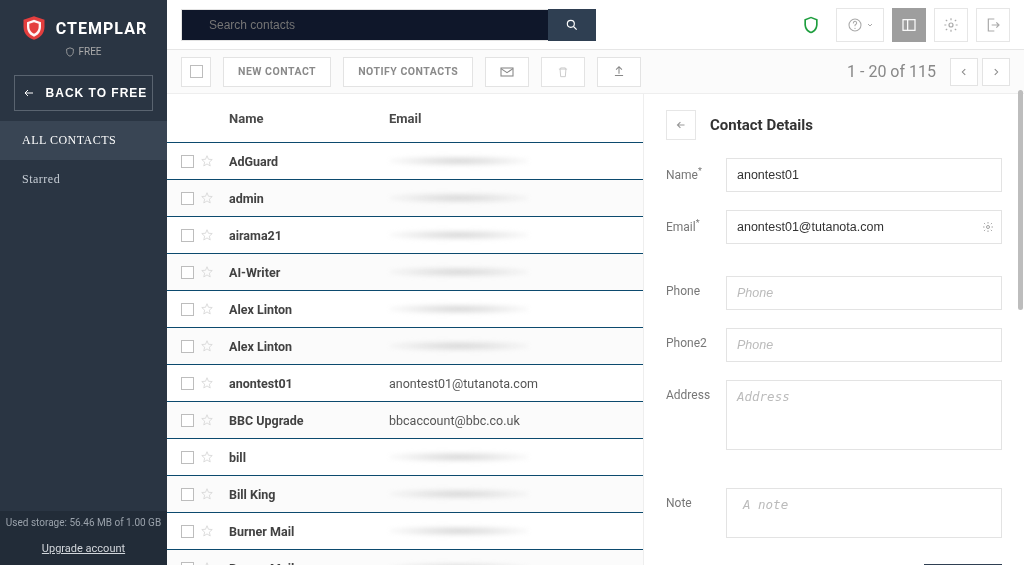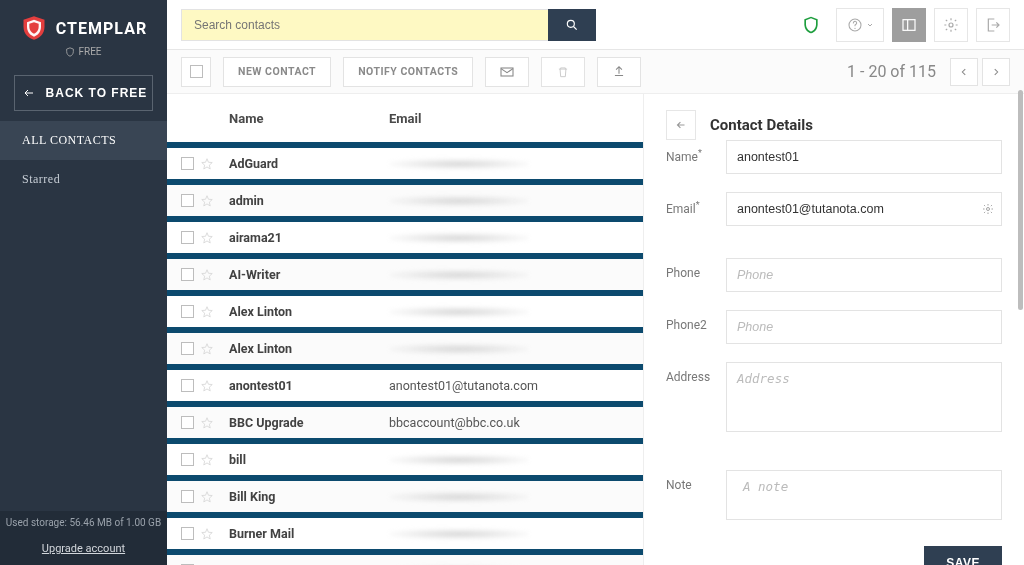--- a/index.html
+++ b/index.html
@@ -17,21 +17,21 @@
 .nav-item { padding: 12px 22px; font-size: 12px; letter-spacing: .5px; color: #c7ced6; cursor: pointer; font-family: Liberation Serif, serif; }
 .nav-item.active { background: #394554; color: #fff; }
 .sidebar-spacer { flex: 1; }
 .storage { font-size: 10px; color: #9aa2ab; text-align: center; padding: 6px 4px; background: #222c38;}
 .upgrade { font-size: 11px; color: #d2d6db; text-align: center; padding: 8px 8px 10px; text-decoration: underline; cursor: pointer; background: #222c38;}
 
 
 .main { flex: 1; display: flex; flex-direction: column; min-width: 0; }
 .top-bar { height: 50px; display: flex; align-items: center; padding: 0 14px; border-bottom: 1px solid #e6e6e6; gap: 10px; }
 .search-wrap { flex: 0 0 415px; display: flex; }
-.search-input { flex: 1; height: 32px; border: 1px solid #e3e3e3; border-right: none; padding: 0 12px; font-size: 12px; color: #888; background: #fef9c3; }
+.search-input { flex: 1; height: 32px; border: 1px solid #e3e3e3; border-right: none; padding: 0 27px; font-size: 12px; color: #888; background: #0f172a; }
 .search-btn { width: 48px; height: 32px; background: #2f3f52; border: 1px solid #2f3f52; color: #fff; display: flex; align-items: center; justify-content: center; cursor: pointer;}
 .top-spacer { flex: 1; }
 .top-tools { display: flex; align-items: center; gap: 8px; }
 .tool-box { width: 34px; height: 34px; display: flex; align-items: center; justify-content: center; color: #777; cursor: pointer; }
 .tool-box.greyed { border: 1px solid #e6e6e6; }
 .tool-box.active { background: #9e9e9e; color: #fff; }
 .help-box { width: 48px; height: 34px; border: 1px solid #e6e6e6; display: flex; align-items: center; justify-content: center; gap: 3px; color: #888; cursor:pointer;}
 .shield-ico { color: #1e9e3e; }
 
 
@@ -44,30 +44,30 @@
 .pager { color: #888; font-size: 16px; margin-right: 10px; }
 .pg-btn { width: 28px; height: 28px; border: 1px solid #e3e3e3; background: #fff; color: #888; display:flex; align-items:center; justify-content:center; cursor:pointer; margin-left:4px;}
 
 
 .content { flex: 1; display: flex; min-height: 0; }
 .list-pane { flex: 1; overflow-y: auto; border-right: 1px solid #eee; }
 .list-header { display: flex; align-items: center; height: 48px; padding: 0 14px; font-size: 13px; font-weight: 700; color: #4a4a4a; }
 .col-sel { width: 48px; flex-shrink:0;}
 .col-name { width: 160px; flex-shrink:0;}
 .col-email { flex: 1; }
-.row { display: flex; align-items: center; height: 37px; padding: 0 14px; border-top: 6px solid #0c4a6e; }
+.row { display: flex; align-items: center; height: 37px; padding: 0 14px; border-top: 1px solid #0c4a6e; }
 .row:nth-child(even) { background: #fbfbfb; }
 .star { color: #d9d9d9; cursor: pointer; margin-left: 6px;}
 .row .name-cell { font-weight: 700; color: #424242; font-size: 12.5px;}
 .row .email-cell { color: #555; font-size: 12.5px;}
 .blur-email { width: 140px; height: 10px; background: radial-gradient(ellipse at center, #d4d4d4 0%, rgba(224,224,224,0) 80%); border-radius: 10px; filter: blur(2px); }
 
 
 .detail-pane { width: 380px; flex-shrink: 0; padding: 16px 22px 0; overflow-y: auto; position: relative; }
-.detail-header { display: flex; align-items: center; gap: 14px; }
+.detail-header { display: flex; align-items: center; gap: 14px; margin-bottom: 18px;}
 .back-arrow-btn { width: 30px; height: 30px; border: 1px solid #e6e6e6; display:flex; align-items:center; justify-content:center; color:#999; cursor:pointer;}
 .detail-title { font-size: 15px; font-weight: 700; color: #333; }
 .form-row { display: flex; align-items: flex-start; margin-bottom: 18px; }
 .form-label { width: 60px; flex-shrink:0; font-size: 12px; color: #777; padding-top: 8px;}
 .form-label.req::after { content: "*"; font-size: 9px; vertical-align: super;}
 .form-input { flex: 1; height: 34px; border: 1px solid #e3e3e3; padding: 0 10px; font-size: 12.5px; color: #333; background: #fff; }
 .form-input::placeholder { color: #bbb; font-style: italic; }
 .form-textarea { flex: 1; min-height: 70px; border: 1px solid #e3e3e3; padding: 8px 10px; font-size: 12.5px; color: #333; background: #fff; resize: none; }
 .form-textarea::placeholder { color: #bbb; font-style: italic; }
 .email-input-wrap { flex: 1; position: relative; }

